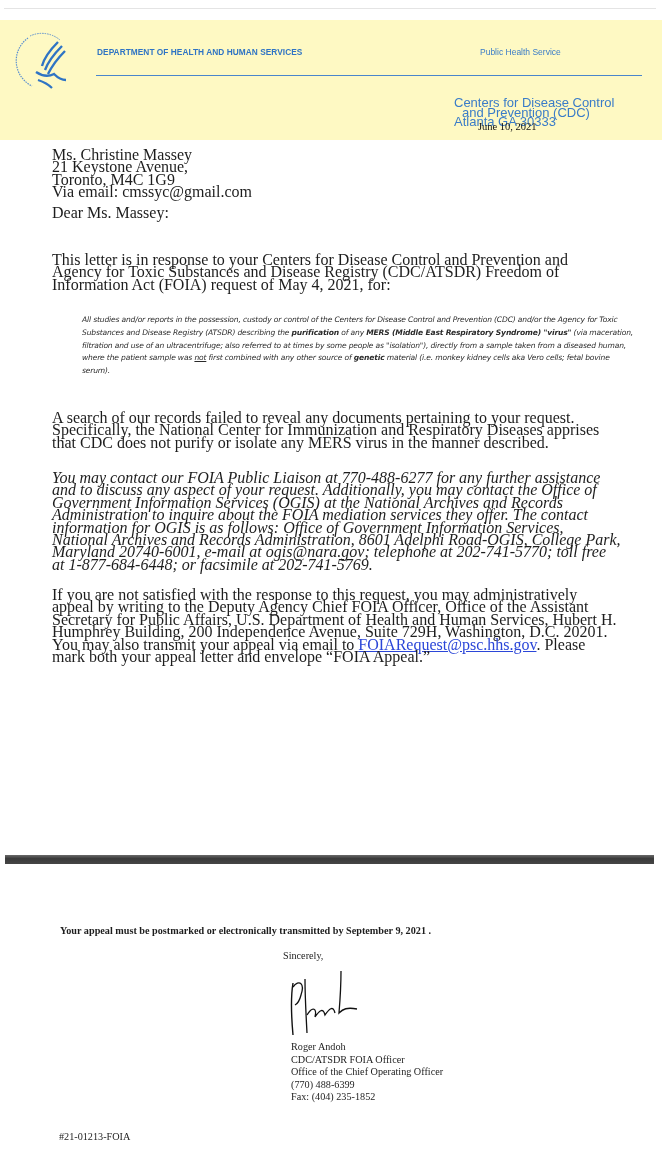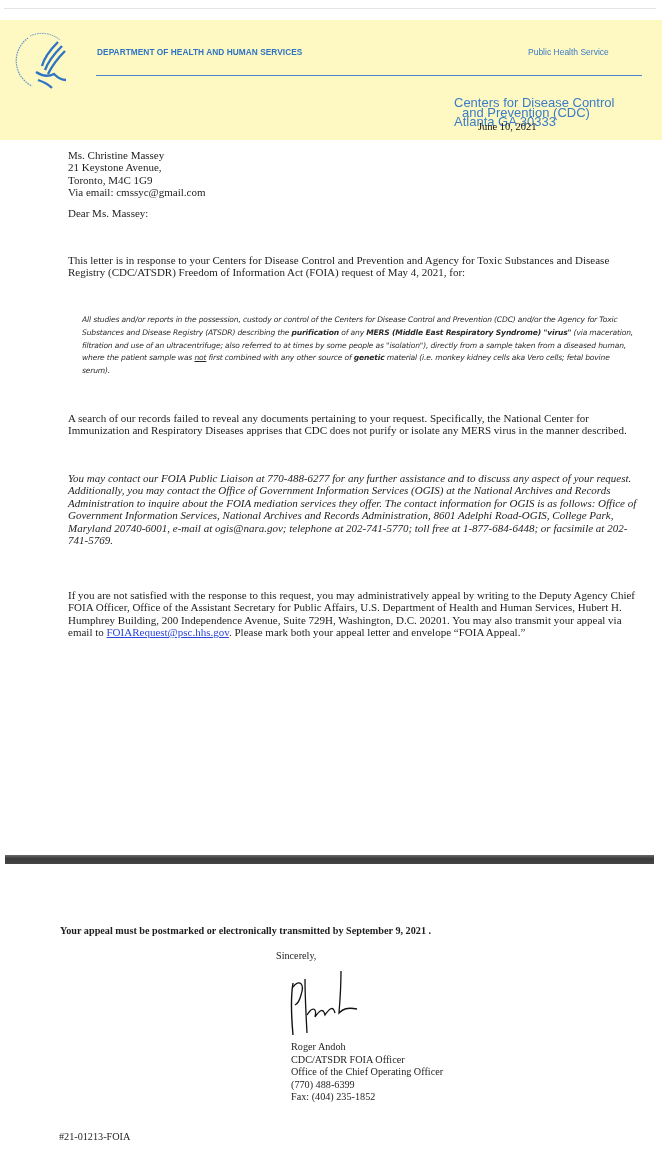--- a/index.html
+++ b/index.html
@@ -1,39 +1,39 @@
 <!DOCTYPE html>
 <html><head>
 <meta charset="utf-8">
 <style>
   html, body { margin: 0; padding: 0; background: #ffffff; }
   body { width: 662px; height: 1160px; position: relative; overflow: hidden; font-family: "Liberation Serif", serif; color: #1e1e1e; }
   .top-rule { position: absolute; left: 4px; top: 8px; width: 652px; height: 1px; background: #e4e4e4; }
   .letterhead { position: absolute; left: 0; top: 20px; width: 662px; height: 120px; background: #fef9c3; }
   .logo { position: absolute; left: 14px; top: 10px; width: 60px; height: 62px; }
   .dept { position: absolute; left: 97px; top: 27px; font-family: "Liberation Sans", sans-serif; font-weight: bold; font-size: 8.3px; color: #2f74c4; letter-spacing: 0.05px; }
-  .phs { position: absolute; left: 480px; top: 27px; font-family: "Liberation Sans", sans-serif; font-size: 8.5px; color: #3a7cc8; margin-left: 48px; }
+  .phs { position: absolute; left: 480px; top: 27px; font-family: "Liberation Sans", sans-serif; font-size: 8.5px; color: #3a7cc8; }
   .blue-rule { position: absolute; left: 96px; top: 55px; width: 546px; height: 1px; background: #4a86cc; }
   .cdc { position: absolute; left: 454px; top: 63px; font-family: "Liberation Sans", sans-serif; font-size: 13px; line-height: 9.5px; color: #3a7cc8; margin-top: 15px; }
   .cdc div:nth-child(2) { padding-left: 8px; }
   .date { position: absolute; left: 478px; top: 121px; font-size: 10.5px; color: #111; }
-  .body-text { position: absolute; left: 68px; font-size: 11px; line-height: 12.4px; color: #1d1d1d; }
+  .body-text { position: absolute; left: 52px; font-size: 16px; line-height: 12.4px; color: #1d1d1d; }
   .addr { top: 149px; }
   .salutation { top: 207px; }
   .p1 { top: 254px; width: 560px; }
   .quote { position: absolute; left: 82px; top: 314px; width: 556px; font-family: "DejaVu Sans", sans-serif; font-style: italic; font-size: 7.55px; line-height: 12.8px; color: #2a2a2a; letter-spacing: -0.15px; }
   .quote b { font-weight: bold; }
   .quote u { text-decoration: underline; }
   .p2 { top: 412px; width: 570px; }
   .p3 { top: 472px; width: 570px; font-style: italic; }
   .p4 { top: 589px; width: 570px; }
   a.email-link { color: #2b46d8; text-decoration: underline; }
   .divider { position: absolute; left: 5px; top: 855px; width: 649px; height: 9px; background: linear-gradient(#6a6a6a, #3a3a3a 40%, #454545); }
   .deadline { position: absolute; left: 60px; top: 925px; font-size: 10.2px; color: #1d1d1d; font-weight: bold; }
-  .closing { position: absolute; left: 276px; top: 950px; font-size: 10.2px; color: #1d1d1d; }
+  .closing { position: absolute; left: 283px; top: 950px; font-size: 10.2px; color: #1d1d1d; }
   .signature { position: absolute; left: 285px; top: 965px; width: 80px; height: 75px; }
   .sig-block { position: absolute; left: 291px; top: 1041px; font-size: 10.2px; line-height: 12.6px; color: #1d1d1d; }
   .ref { position: absolute; left: 59px; top: 1131px; font-size: 10.2px; color: #1d1d1d; }
 </style>
 </head>
 <body>
 
 <div class="top-rule"></div>
 
 <div class="letterhead">

